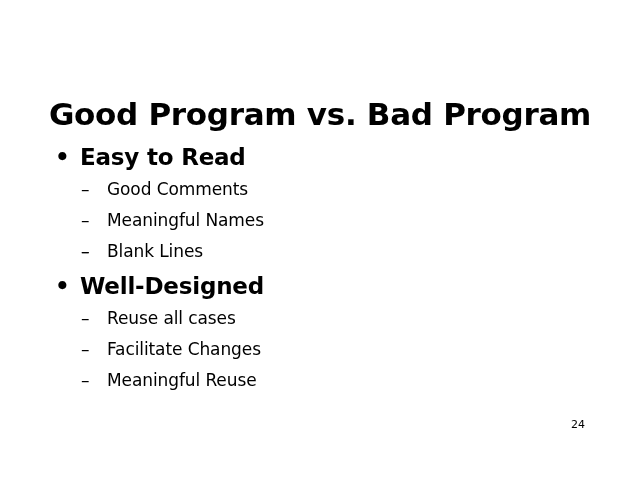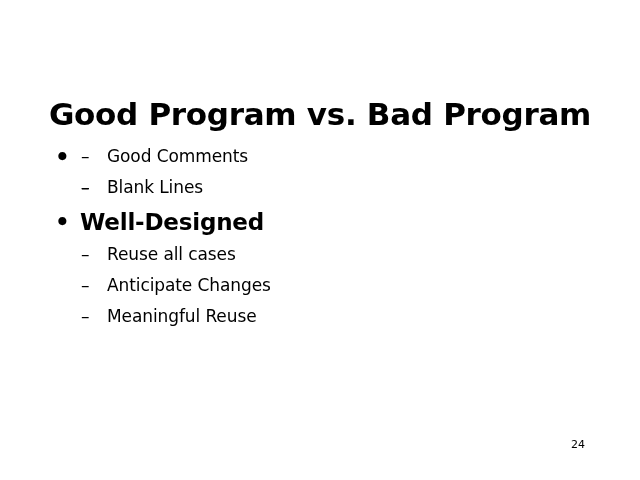--- a/index.html
+++ b/index.html
@@ -90,49 +90,51 @@
   }
 
   .group-gap {
     height: 3px;
   }
 
   
   #page-number {
     position: absolute;
     right: 55px;
-    top: 438px;
+    top: 418px;
     font-family: "DejaVu Sans", sans-serif;
     font-weight: normal;
     font-size: 11px;
     line-height: 14px;
     color: #000000;
     text-align: right;
   }
 </style>
 </head>
 <body>
 
 <div id="slide">
 
   <div id="slide-title">Good Program vs. Bad Program</div>
 
   <div id="outline">
 
     <div class="level1">
       <span class="marker">•</span>
+      <span>Easy to Read</span>
     </div>
 
     <div class="level2">
       <span class="marker">–</span>
       <span>Good Comments</span>
     </div>
 
     <div class="level2">
       <span class="marker">–</span>
+      <span>Meaningful Names</span>
     </div>
 
     <div class="level2">
       <span class="marker">–</span>
     </div>
 
     <div class="level2">
       <span class="marker">–</span>
       <span>Blank Lines</span>
     </div>
@@ -144,21 +146,21 @@
       <span>Well-Designed</span>
     </div>
 
     <div class="level2">
       <span class="marker">–</span>
       <span>Reuse all cases</span>
     </div>
 
     <div class="level2">
       <span class="marker">–</span>
-      <span>Anticipate Changes</span>
+      <span>Facilitate Changes</span>
     </div>
 
     <div class="level2">
       <span class="marker">–</span>
       <span>Meaningful Reuse</span>
     </div>
 
   </div>
 
   <div id="page-number">24</div>

